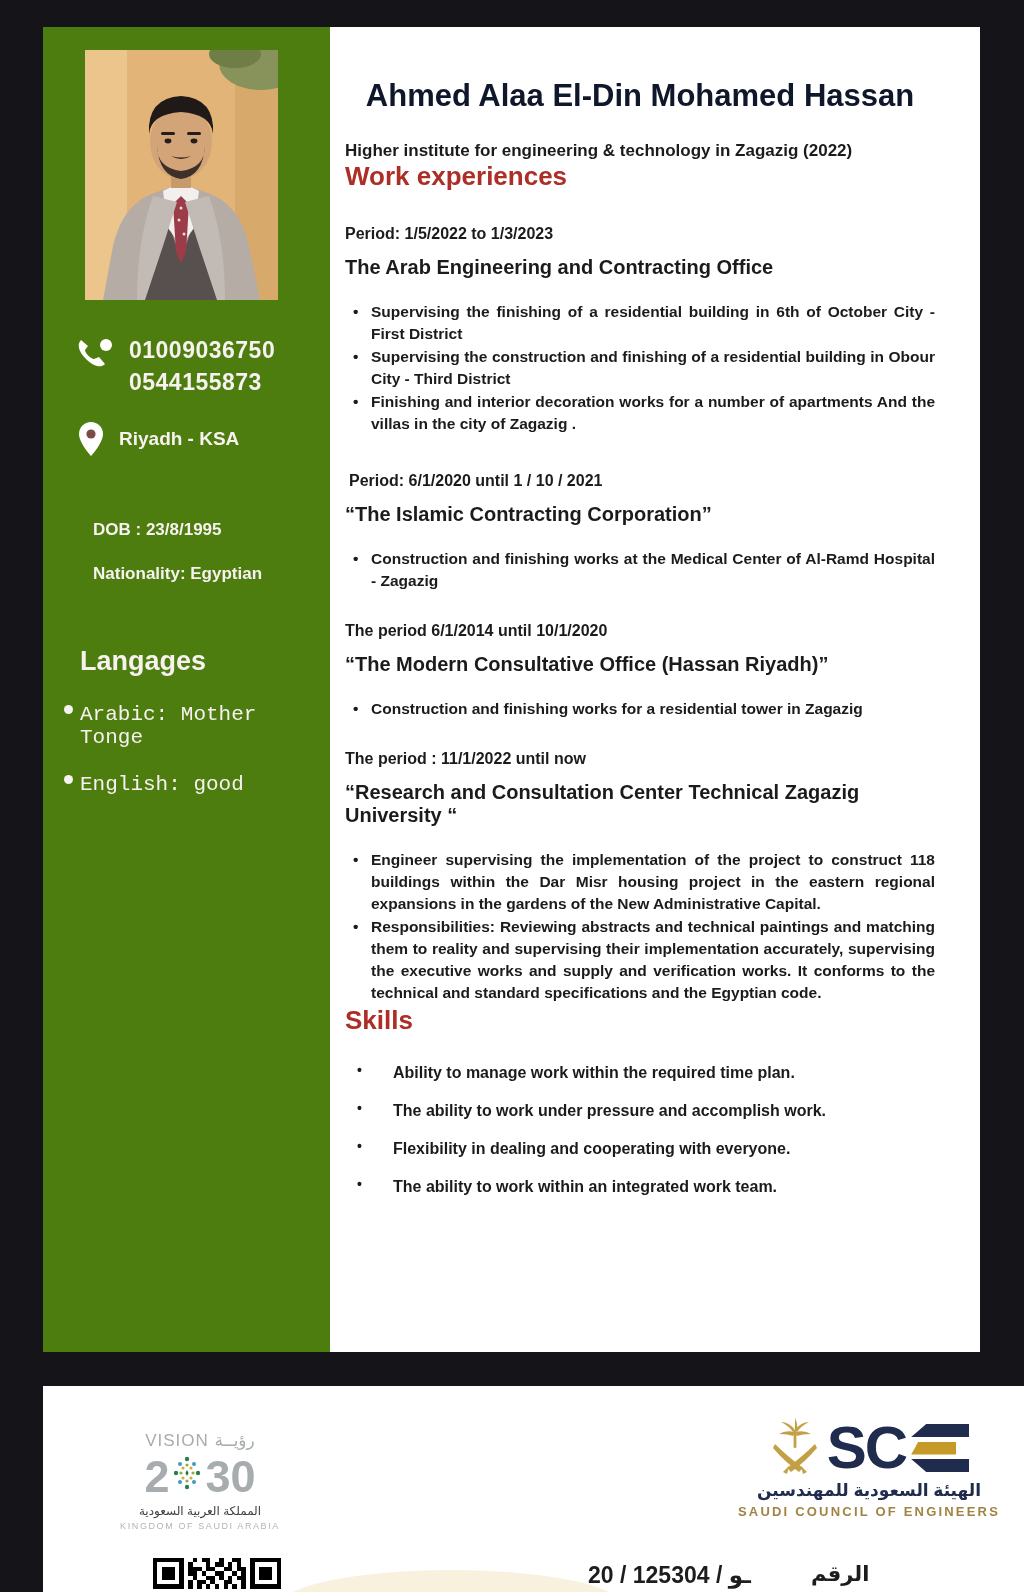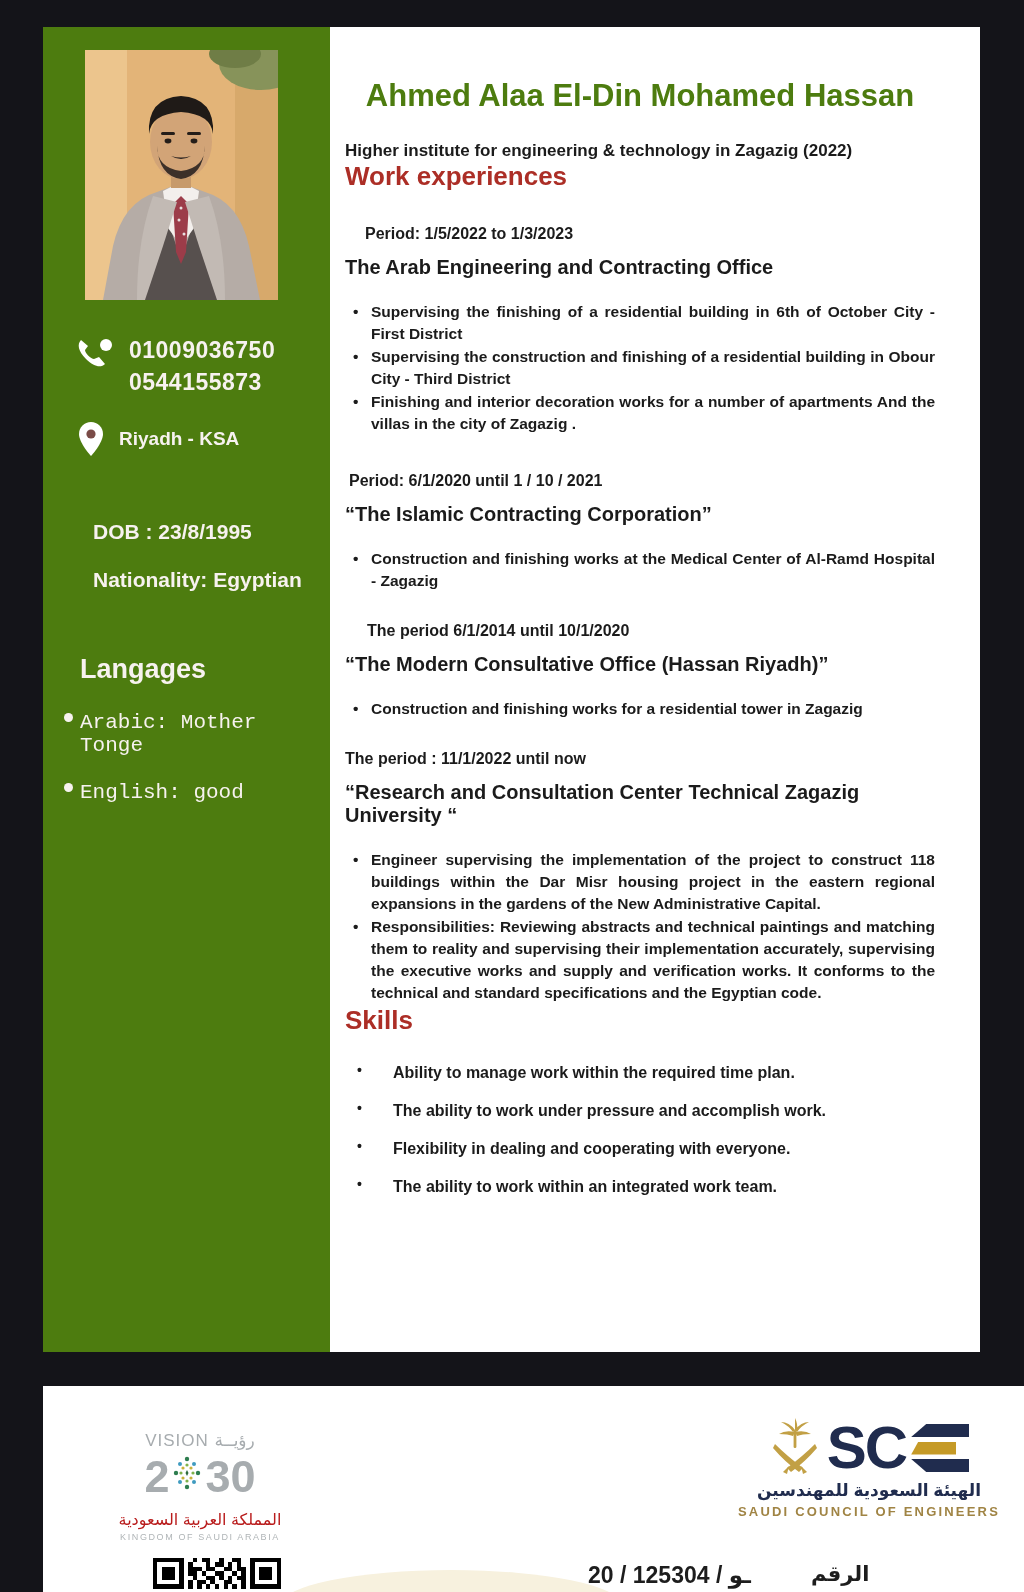--- a/index.html
+++ b/index.html
@@ -17,44 +17,44 @@
   .sidebar{width:287px;min-width:287px;background:#4d7c0f;color:#f7f2ef;position:relative;}
   .photo{
     width:193px;height:250px;margin:23px 0 0 42px;overflow:hidden;background:#e2b377;
   }
   .photo svg{display:block;}
   .contact-row{display:flex;align-items:flex-start;margin:34px 0 0 32px;}
   .phone-icon-wrap{width:40px;margin-top:2px;}
   .phone-nums{margin-left:14px;font-weight:bold;font-size:23px;line-height:32px;letter-spacing:.5px;}
   .loc-row{display:flex;align-items:center;margin:24px 0 0 36px;}
   .loc-row .txt{margin-left:16px;font-weight:bold;font-size:19px;}
-  .fact{margin:0 0 0 50px;font-weight:bold;font-size:21px;}
+  .fact{margin:0 0 0 50px;font-weight:bold;font-size:17px;}
   .fact.dob{margin-top:64px;}
   .fact.nat{margin-top:24px;}
   .lang-title{margin:62px 0 0 37px;font-weight:bold;font-size:27px;}
   .lang-list{list-style:none;margin:26px 0 0 0;padding:0 10px 0 37px;}
   .lang-list li{position:relative;font-size:21px;margin-bottom:24px;font-weight:normal;font-family:Liberation Mono, monospace;}
   .lang-list li::before{
     content:"";position:absolute;left:-16px;top:2px;width:9px;height:9px;border-radius:50%;background:#f7f2ef;
   }
   
   .content{flex:1;padding:0 45px 0 15px;color:#1b1b1b;}
   .person-name{
     margin:44px auto 0 auto;max-width:560px;text-align:center;
-    color:#4d7c0f;font-size:31px;line-height:50px;font-weight:bold;
+    color:#0f172a;font-size:31px;line-height:50px;font-weight:bold;
   }
   h2.sec{color:#ac2e26;font-size:26px;font-weight:bold;margin:0;}
   .sec-education{margin:30px 0 0 10px;}
   .edu-item{margin:20px 0 0 0;font-size:17px;font-weight:bold;}
   .sec-work{margin:15px 0 0 2px;}
   .period{font-size:16px;font-weight:bold;margin:0;}
   .company{font-size:20px;font-weight:bold;margin:13px 0 0 0;}
-  .job1 .period{margin-top:33px;margin-left:20px;}
+  .job1 .period{margin-top:33px;}
   .job2 .period{margin-top:37px;margin-left:4px;}
-  .job3 .period{margin-top:30px;margin-left:22px;}
+  .job3 .period{margin-top:30px;}
   .job4 .period{margin-top:30px;}
   ul.blist{list-style:none;margin:22px 0 0 0;padding:0 0 0 4px;}
   ul.blist li{
     position:relative;padding-left:22px;font-size:15.5px;font-weight:bold;
     line-height:22px;text-align:justify;margin-bottom:1px;
   }
   ul.blist li::before{content:"\2022";position:absolute;left:4px;top:0;}
   .sec-skills{margin:46px 0 0 22px;font-size:31px;}
   ul.skills{list-style:none;margin:28px 0 0 0;padding:0;}
   ul.skills li{
@@ -63,21 +63,21 @@
   ul.skills li::before{content:"\2022";position:absolute;left:12px;top:-2px;font-size:14px;}
   
   .footer-card{
     position:absolute;left:43px;top:1386px;width:1023px;height:206px;
     background:#ffffff;overflow:hidden;
   }
   .vision-logo{position:absolute;left:72px;top:44px;width:170px;text-align:center;color:#a7acaf;}
   .vision-line1{font-size:17px;letter-spacing:1px;}
   .vision-year{font-size:45px;font-weight:bold;line-height:44px;margin-top:2px;display:flex;align-items:center;justify-content:center;}
   .vision-year .emblem{display:inline-block;margin:0 1px;}
-  .vision-ar{font-size:16px;margin-top:10px;color:#b91c1c;}
+  .vision-ar{font-size:12px;margin-top:4px;color:#404040;}
   .vision-en{font-size:9px;letter-spacing:1.6px;margin-top:3px;color:#b0b5b7;}
   .sce-logo{position:absolute;right:62px;top:30px;width:270px;}
   .sce-top{display:flex;align-items:center;justify-content:center;}
   .sce-letters{font-size:60px;font-weight:bold;color:#202c4e;letter-spacing:-2px;line-height:60px;margin-left:6px;}
   .sce-e{width:58px;height:48px;display:flex;flex-direction:column;justify-content:space-between;margin-left:5px;}
   .sce-e .bar{height:13px;}
   .sce-e .bar.top{background:#202c4e;clip-path:polygon(26% 0,100% 0,100% 100%,0 100%);}
   .sce-e .bar.mid{background:#c59a27;width:78%;clip-path:polygon(16% 0,100% 0,100% 100%,0 100%);}
   .sce-e .bar.bot{background:#202c4e;clip-path:polygon(0 0,100% 0,100% 100%,26% 100%);}
   .sce-ar{text-align:center;font-size:17px;font-weight:bold;color:#202c4e;}

